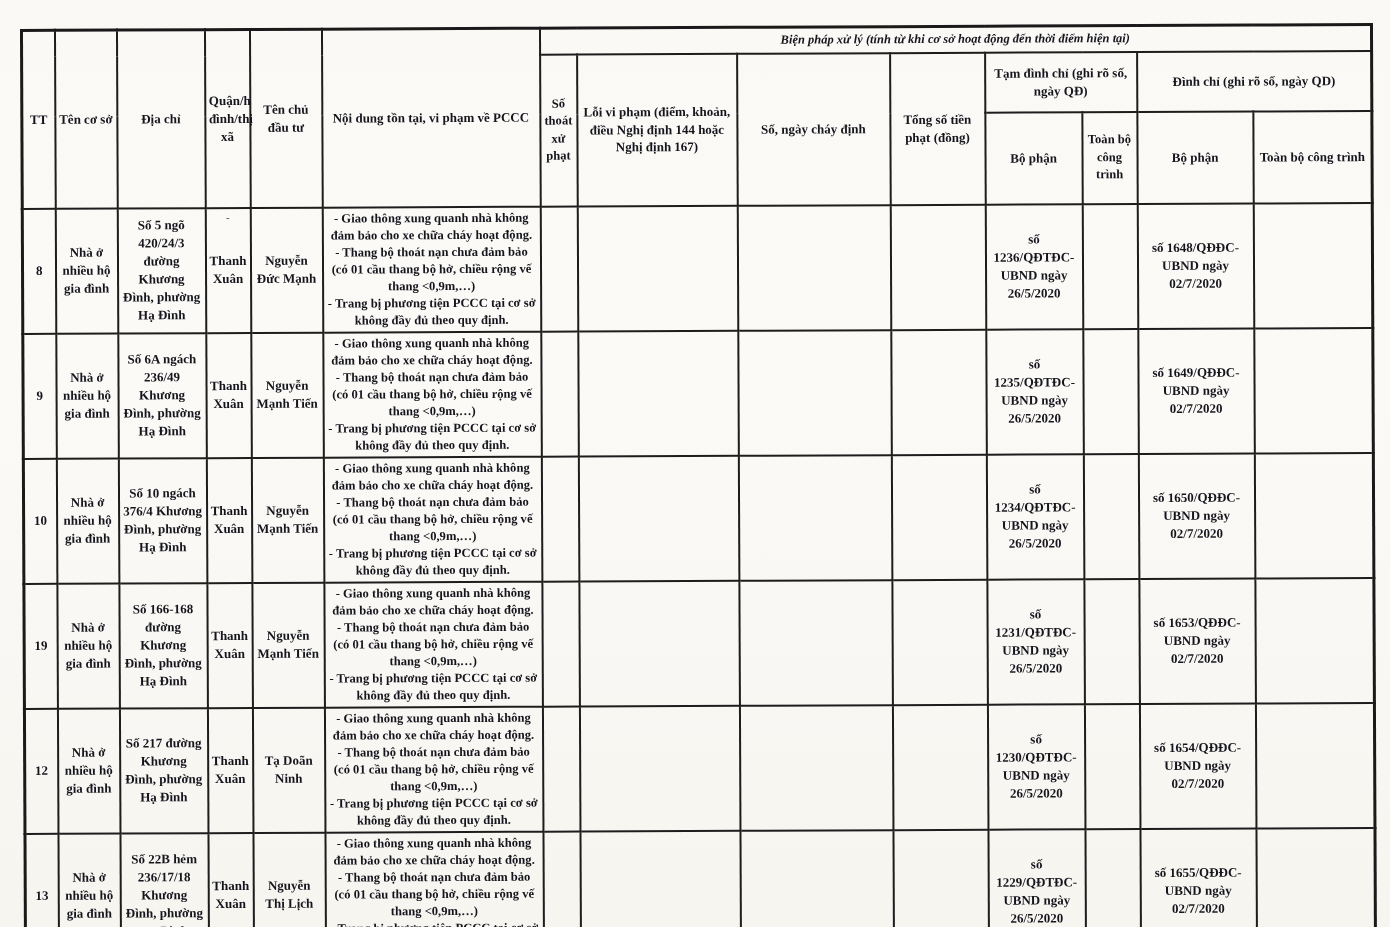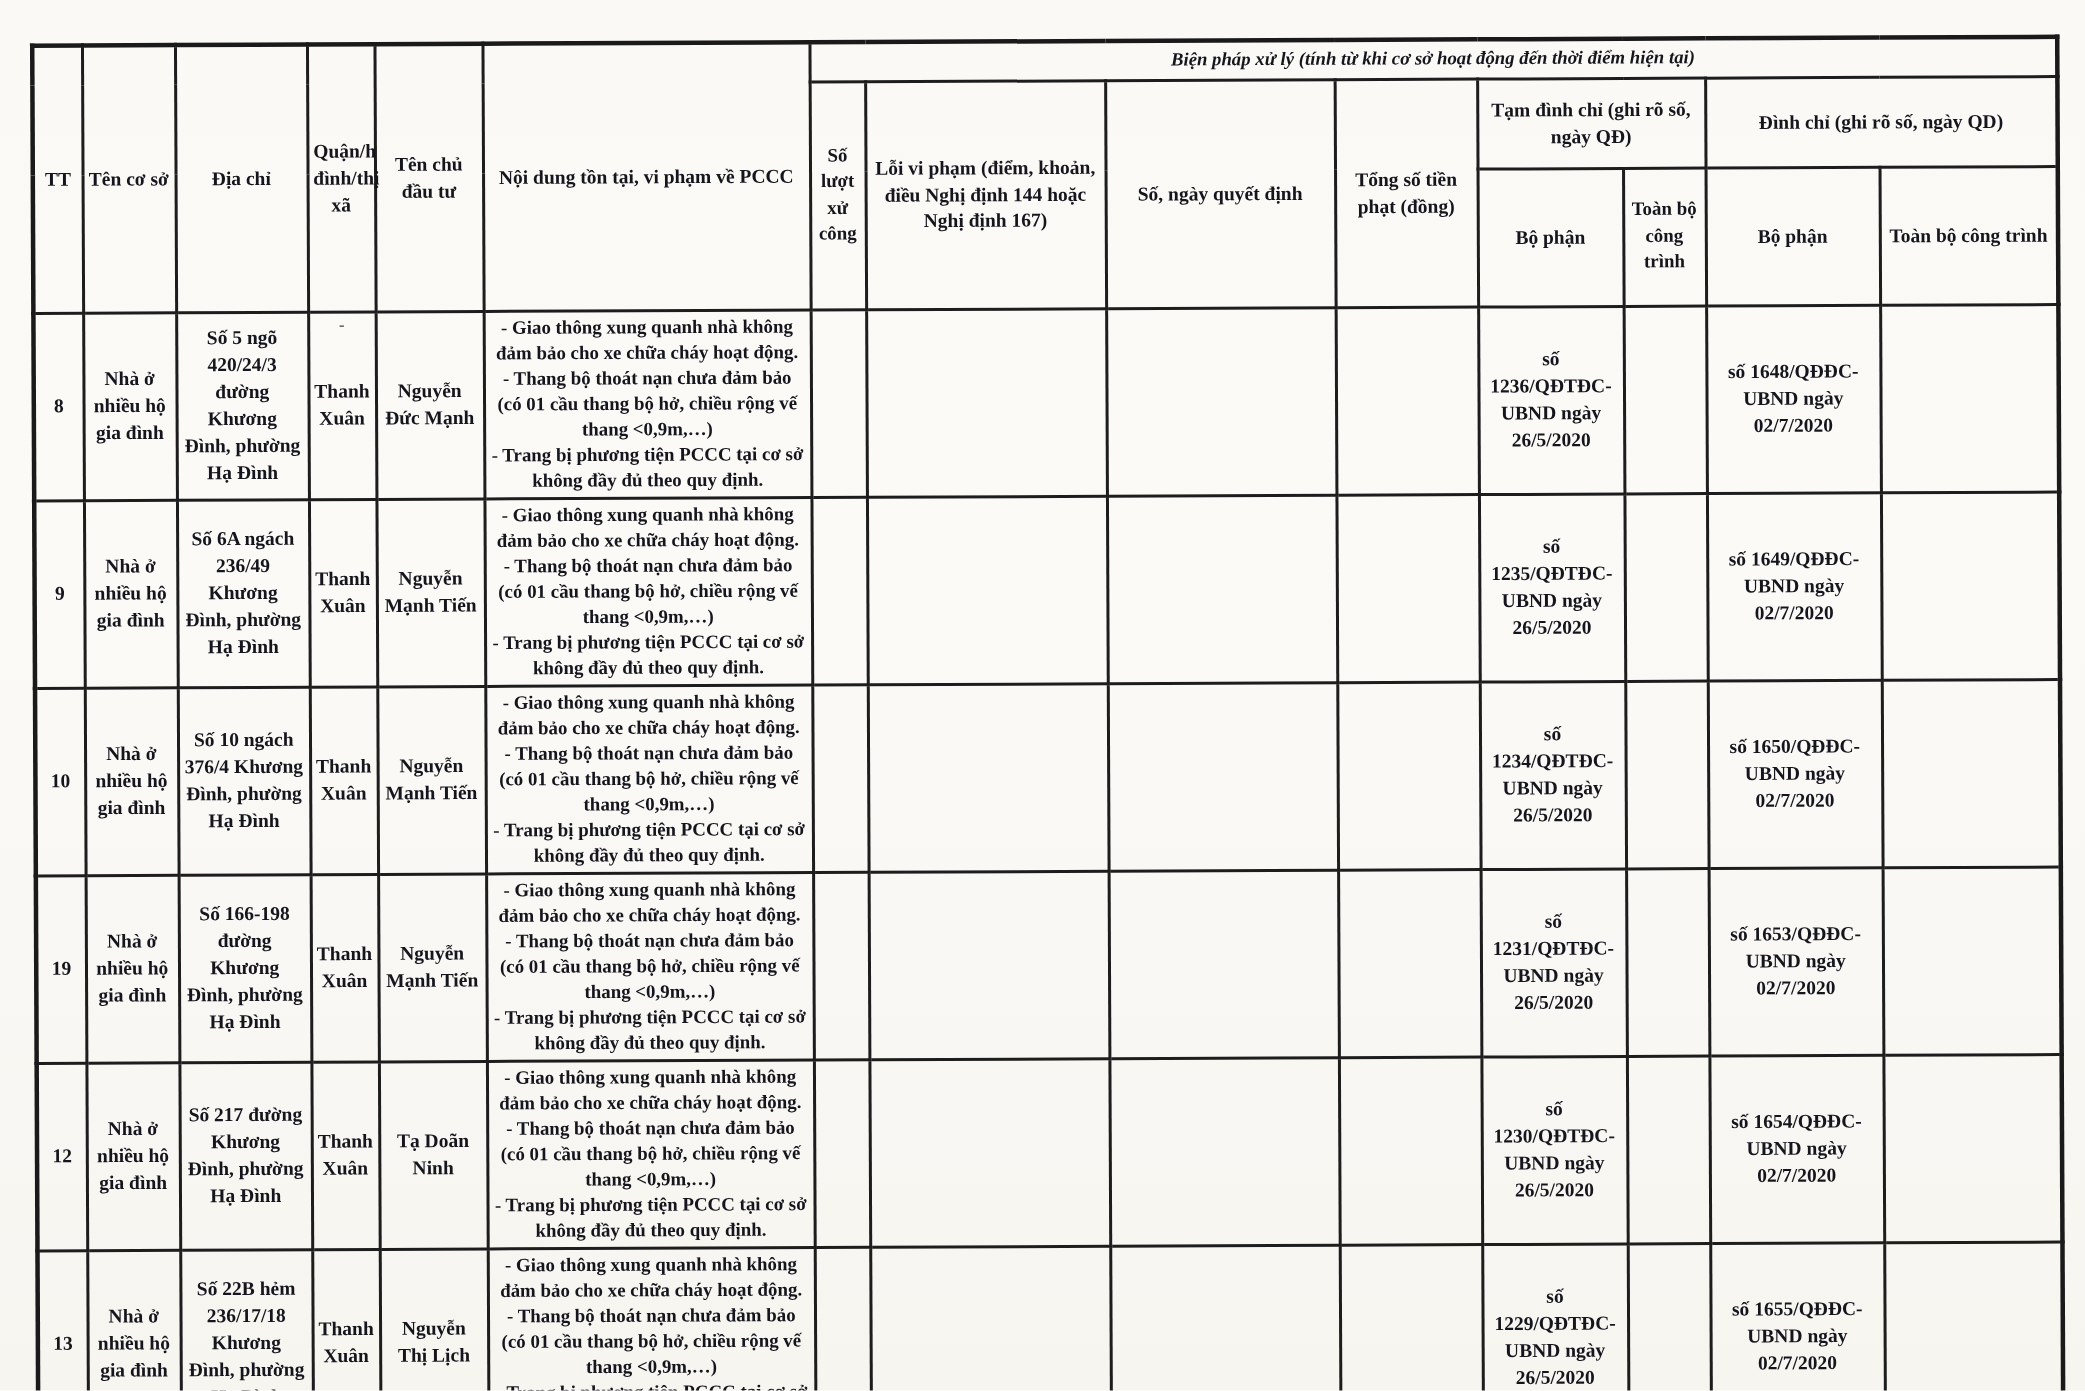--- a/index.html
+++ b/index.html
@@ -64,23 +64,23 @@
       <td rowspan="3">Địa chỉ</td>
       <td rowspan="3">Quận/h
 đình/thị
 xã</td>
       <td rowspan="3">Tên chủ đầu tư</td>
       <td rowspan="3">Nội dung tồn tại,  vi phạm về PCCC</td>
       <td colspan="8" class="bien-phap">Biện pháp xử lý (tính từ khi cơ sở hoạt động đến thời điểm hiện tại)</td>
     </tr>
 
     <tr class="hr2">
-      <td rowspan="2" class="small">Số lượt xử công</td>
+      <td rowspan="2" class="small">Số thoát xử phạt</td>
       <td rowspan="2">Lỗi vi phạm (điểm, khoản, điều Nghị định 144 hoặc Nghị định 167)</td>
-      <td rowspan="2">Số, ngày quyết định</td>
+      <td rowspan="2">Số, ngày cháy định</td>
       <td rowspan="2">Tổng số tiền phạt (đồng)</td>
       <td colspan="2">Tạm đình chỉ (ghi rõ số, ngày QĐ)</td>
       <td colspan="2">Đình chỉ (ghi rõ số, ngày QD)</td>
     </tr>
 
     <tr class="hr3">
       <td>Bộ phận</td>
       <td class="small">Toàn bộ công trình</td>
       <td>Bộ phận</td>
       <td>Toàn bộ công trình</td>
@@ -139,21 +139,21 @@
       <td></td>
       <td>số 1234/QĐTĐC-UBND ngày 26/5/2020</td>
       <td></td>
       <td>số 1650/QĐĐC-UBND ngày 02/7/2020</td>
       <td></td>
     </tr>
 
     <tr class="dr">
       <td>19</td>
       <td>Nhà ở nhiều hộ gia đình</td>
-      <td>Số 166-198 đường Khương Đình, phường Hạ Đình</td>
+      <td>Số 166-168 đường Khương Đình, phường Hạ Đình</td>
       <td>Thanh Xuân</td>
       <td>Nguyễn Mạnh Tiến</td>
       <td class="noidung">- Giao thông xung quanh nhà không đảm bảo cho xe chữa cháy hoạt động.
 - Thang bộ thoát nạn chưa đảm bảo (có 01 cầu thang bộ hở, chiều rộng vế thang &lt;0,9m,…)
 - Trang bị phương tiện PCCC tại cơ sở không đầy đủ theo quy định.</td>
       <td></td>
       <td></td>
       <td></td>
       <td></td>
       <td>số 1231/QĐTĐC-UBND ngày 26/5/2020</td>

